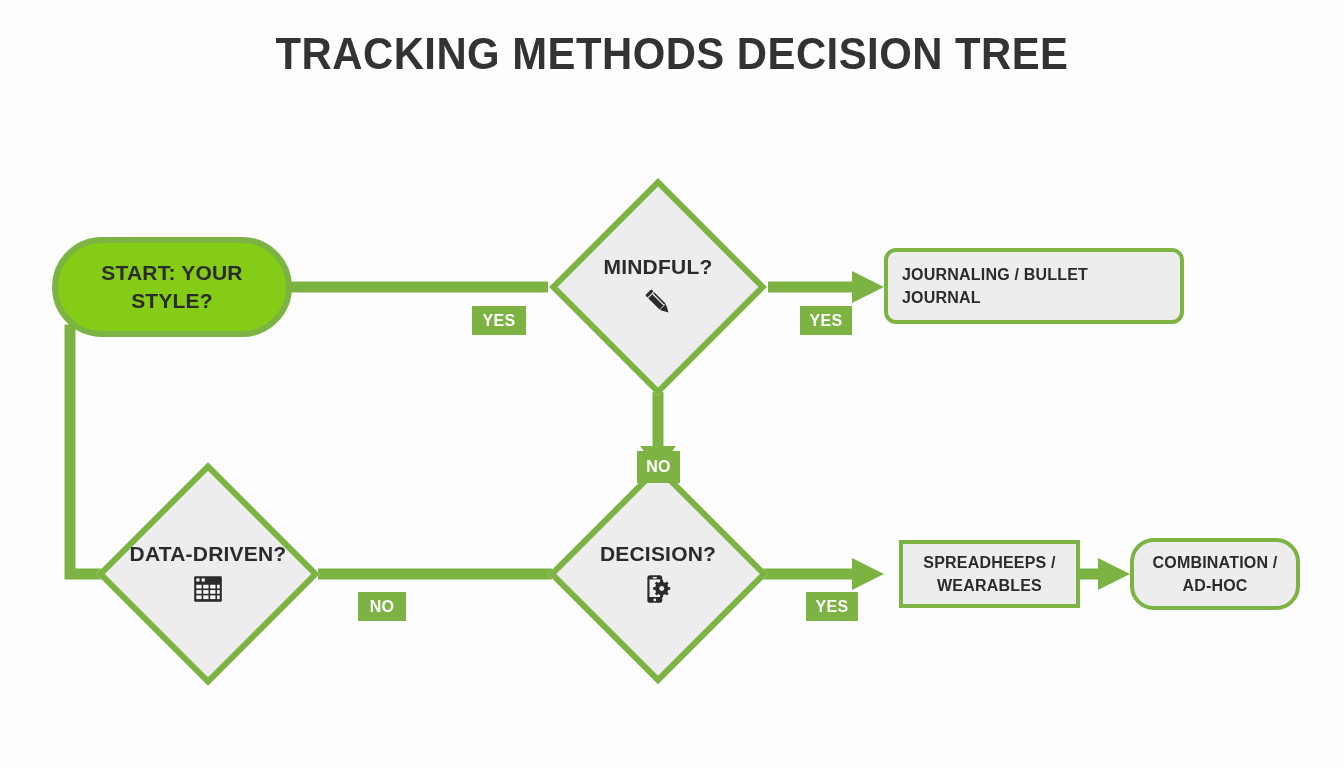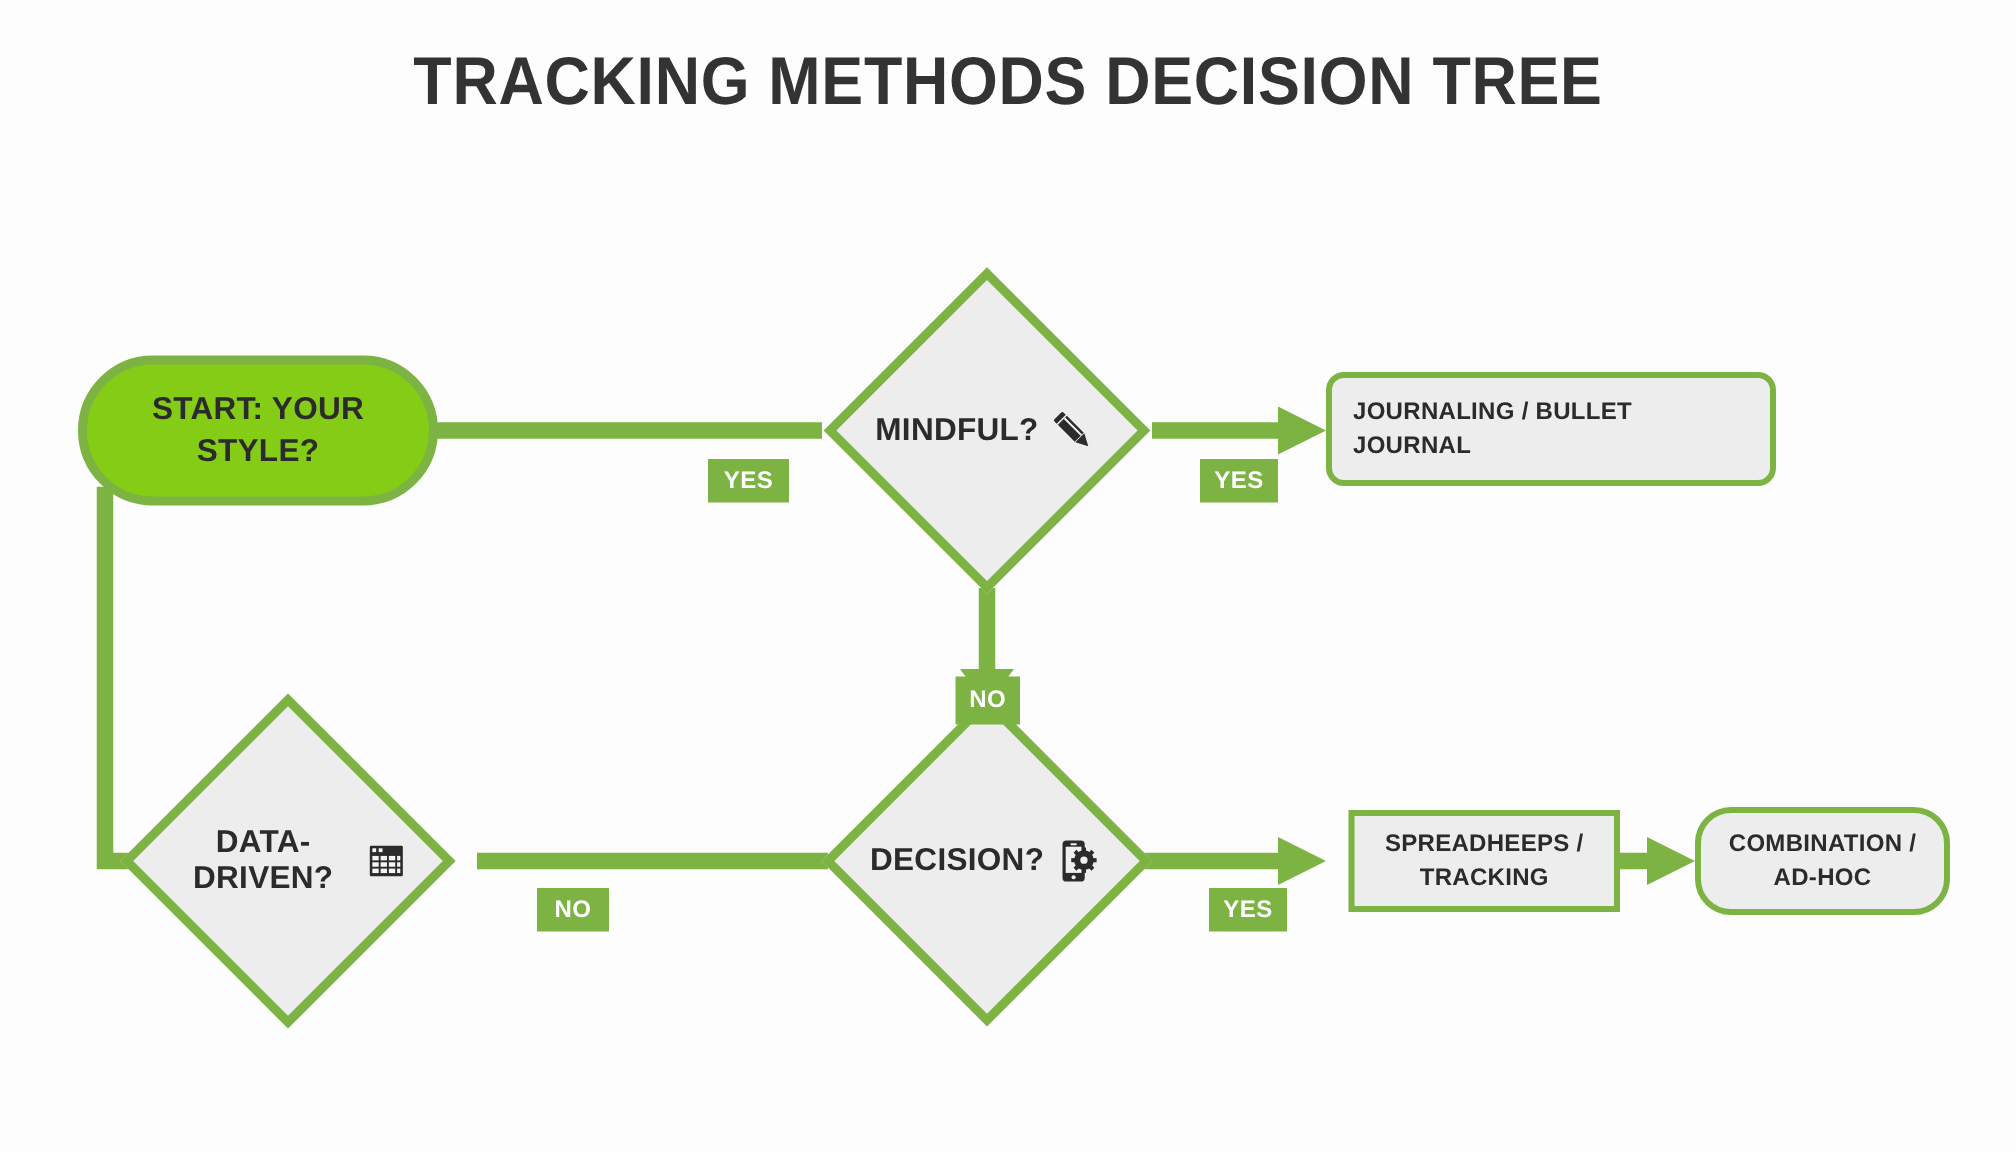--- a/index.html
+++ b/index.html
@@ -75,21 +75,21 @@
     background: #ededed;
     border: 6px solid #7cb342;
     box-sizing: border-box;
     transform: rotate(45deg);
   }
   .diamond-content {
     position: absolute;
     left: 0; top: 0;
     width: 100%; height: 100%;
     display: flex;
-    flex-direction: row;
+    flex-direction: column;
     align-items: center;
     justify-content: center;
     gap: 6px;
     color: #2b2b2b;
     font-weight: bold;
     font-size: 21px;
     letter-spacing: 0.2px;
     text-align: center;
   }
 
@@ -171,21 +171,21 @@
         <g transform="rotate(-45 32 32)">
           <path d="M26 6 h12 a2 2 0 0 1 2 2 v4 h-16 v-4 a2 2 0 0 1 2 -2 z" fill="#2b2b2b"></path>
           <rect x="24" y="14" width="16" height="30" fill="#2b2b2b"></rect>
           <rect x="34.5" y="14" width="2.5" height="30" fill="#f0f0f0"></rect>
           <polygon points="24,45 40,45 32,60" fill="#2b2b2b"></polygon>
         </g>
       </svg>
     </div>
   </div>
 
-  <div class="diamond-wrap" style="left:113px; top:495px; width:158px; height:158px;">
+  <div class="diamond-wrap" style="left:129px; top:495px; width:158px; height:158px;">
     <div class="diamond-shape"></div>
     <div class="diamond-content">
       <span>DATA-DRIVEN?</span>
 
       <svg class="icon" width="34" height="34" viewBox="0 0 64 64" xmlns="http://www.w3.org/2000/svg">
         <rect x="6" y="8" width="52" height="48" rx="2" fill="#2b2b2b"></rect>
         <rect x="10" y="12" width="6" height="6" fill="#f5f5f5"></rect>
         <rect x="20" y="12" width="6" height="6" fill="#f5f5f5"></rect>
         <g fill="#f5f5f5">
           <rect x="10" y="24" width="10" height="7"></rect>
@@ -236,21 +236,21 @@
   <div class="node rect left-align" style="left:884px; top:248px; width:300px; height:76px;border-radius:12px;">
     <div>
       <span>JOURNALING / BULLET</span><br>
       <span>JOURNAL</span>
     </div>
   </div>
 
   <div class="node rect center-align" style="left:884px; top:540px; width:181px; height:68px;margin-left:15px;">
     <div>
       <span>SPREADHEEPS /</span><br>
-      <span>TRACKING</span>
+      <span>WEARABLES</span>
     </div>
   </div>
 
   <div class="node rect center-align" style="left:1130px; top:538px; width:170px; height:72px;border-radius:24px;">
     <div>
       <span>COMBINATION /</span><br>
       <span>AD-HOC</span>
     </div>
   </div>
 

